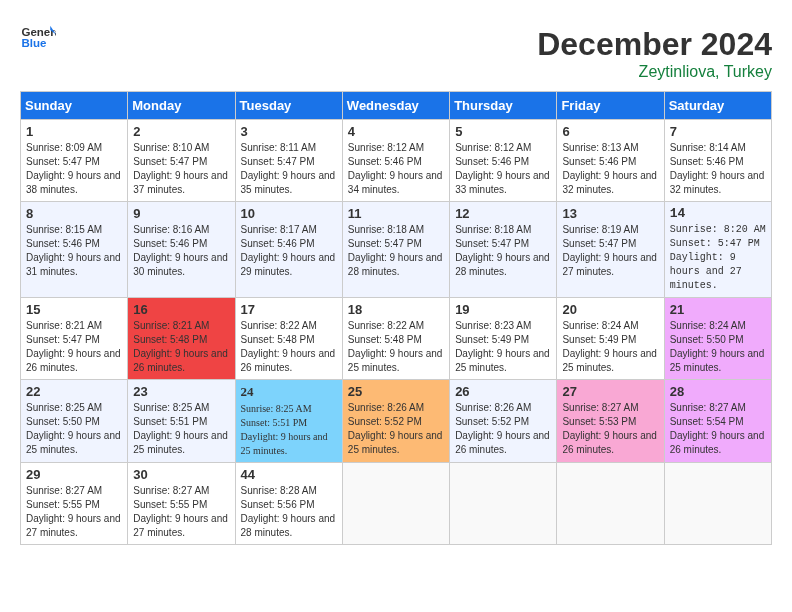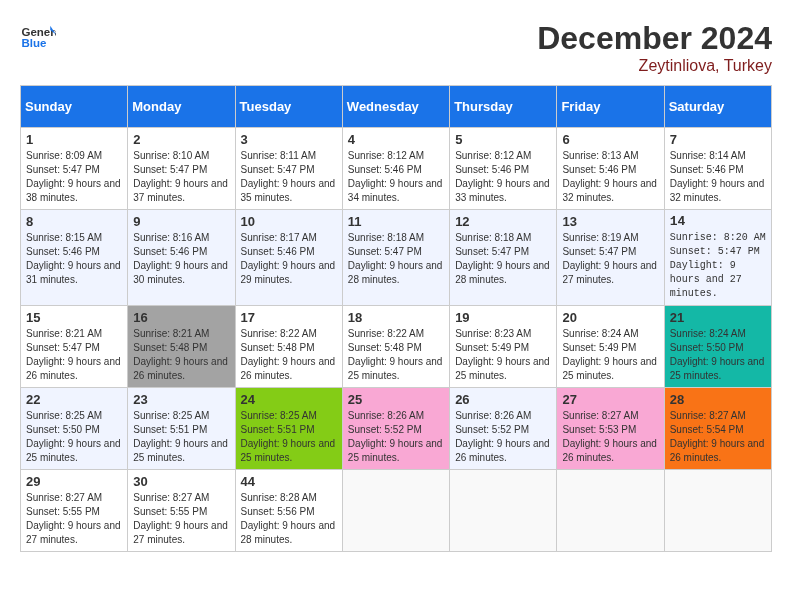--- a/index.html
+++ b/index.html
@@ -25,35 +25,36 @@
       width: 36px;
       height: 36px;
     }
     .title-block {
       text-align: right;
     }
     .month-year {
       font-size: 32px;
       font-weight: bold;
       color: #333;
+      margin-top: 6px;
     }
     .location {
       font-size: 16px;
-      color: #7f1d1d;
+      color: #15803d;
     }
     .calendar {
       width: 100%;
       border-collapse: collapse;
     }
     .calendar th {
       background: #1a73e8;
       color: #fff;
       font-size: 13px;
       font-weight: bold;
-      padding: 13px 4px;
+      padding: 6px 4px;
       text-align: left;
       border: 1px solid #ccc;
     }
     .calendar td {
       border: 1px solid #ccc;
       vertical-align: top;
       padding: 4px 5px;
       width: calc(100% / 7);
       height: 80px;
       font-size: 10.5px;
@@ -164,71 +165,71 @@
           <td style="background-color: rgb(240, 244, 255); font-family: Liberation Mono, monospace;">
             <span class="day-num">14</span>
             <div class="cell-text">Sunrise: 8:20 AM<br>Sunset: 5:47 PM<br>Daylight: 9 hours and 27 minutes.</div>
           </td>
         </tr>
         <tr>
           <td style="background-color: rgb(255, 255, 255);">
             <span class="day-num">15</span>
             <div class="cell-text">Sunrise: 8:21 AM<br>Sunset: 5:47 PM<br>Daylight: 9 hours and 26 minutes.</div>
           </td>
-          <td style="background-color: #a3a3a3; margin-top: 24px;">
+          <td style="background-color: #ef4444; margin-top: 24px;">
             <span class="day-num">16</span>
             <div class="cell-text">Sunrise: 8:21 AM<br>Sunset: 5:48 PM<br>Daylight: 9 hours and 26 minutes.</div>
           </td>
           <td style="background-color: rgb(255, 255, 255);">
             <span class="day-num">17</span>
             <div class="cell-text">Sunrise: 8:22 AM<br>Sunset: 5:48 PM<br>Daylight: 9 hours and 26 minutes.</div>
           </td>
           <td style="background-color: rgb(255, 255, 255); margin-top: 32px;">
             <span class="day-num">18</span>
             <div class="cell-text">Sunrise: 8:22 AM<br>Sunset: 5:48 PM<br>Daylight: 9 hours and 25 minutes.</div>
           </td>
           <td style="background-color: rgb(255, 255, 255);">
             <span class="day-num">19</span>
             <div class="cell-text">Sunrise: 8:23 AM<br>Sunset: 5:49 PM<br>Daylight: 9 hours and 25 minutes.</div>
           </td>
           <td style="background-color: rgb(255, 255, 255);">
             <span class="day-num">20</span>
             <div class="cell-text">Sunrise: 8:24 AM<br>Sunset: 5:49 PM<br>Daylight: 9 hours and 25 minutes.</div>
           </td>
-          <td style="background-color: #14b8a6;">
+          <td style="background-color: #f0abfc;">
             <span class="day-num">21</span>
             <div class="cell-text">Sunrise: 8:24 AM<br>Sunset: 5:50 PM<br>Daylight: 9 hours and 25 minutes.</div>
           </td>
         </tr>
         <tr>
           <td style="background-color: rgb(240, 244, 255);">
             <span class="day-num">22</span>
             <div class="cell-text">Sunrise: 8:25 AM<br>Sunset: 5:50 PM<br>Daylight: 9 hours and 25 minutes.</div>
           </td>
           <td style="background-color: rgb(240, 244, 255);">
             <span class="day-num">23</span>
             <div class="cell-text">Sunrise: 8:25 AM<br>Sunset: 5:51 PM<br>Daylight: 9 hours and 25 minutes.</div>
           </td>
-          <td style="background-color: #84cc16;">
+          <td style="background-color: #7dd3fc; font-family: Liberation Serif, serif;">
             <span class="day-num">24</span>
             <div class="cell-text">Sunrise: 8:25 AM<br>Sunset: 5:51 PM<br>Daylight: 9 hours and 25 minutes.</div>
           </td>
-          <td style="background-color: #f9a8d4;">
+          <td style="background-color: #fdba74;">
             <span class="day-num">25</span>
             <div class="cell-text">Sunrise: 8:26 AM<br>Sunset: 5:52 PM<br>Daylight: 9 hours and 25 minutes.</div>
           </td>
           <td style="background-color: rgb(240, 244, 255);">
             <span class="day-num">26</span>
             <div class="cell-text">Sunrise: 8:26 AM<br>Sunset: 5:52 PM<br>Daylight: 9 hours and 26 minutes.</div>
           </td>
           <td style="background-color: #f9a8d4;">
             <span class="day-num">27</span>
             <div class="cell-text">Sunrise: 8:27 AM<br>Sunset: 5:53 PM<br>Daylight: 9 hours and 26 minutes.</div>
           </td>
-          <td style="background-color: #f97316;">
+          <td style="background-color: #f0abfc;">
             <span class="day-num">28</span>
             <div class="cell-text">Sunrise: 8:27 AM<br>Sunset: 5:54 PM<br>Daylight: 9 hours and 26 minutes.</div>
           </td>
         </tr>
         <tr>
           <td style="background-color: rgb(255, 255, 255);">
             <span class="day-num">29</span>
             <div class="cell-text">Sunrise: 8:27 AM<br>Sunset: 5:55 PM<br>Daylight: 9 hours and 27 minutes.</div>
           </td>
           <td style="background-color: rgb(255, 255, 255);">

